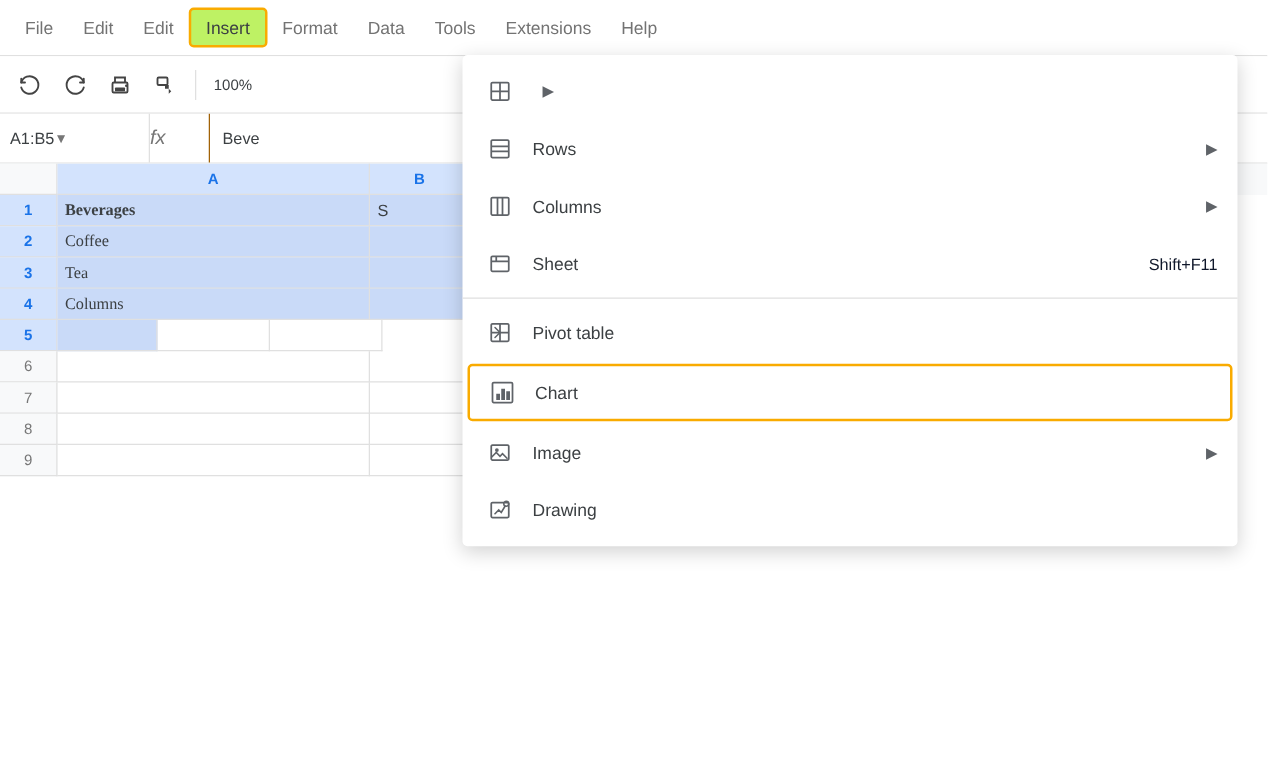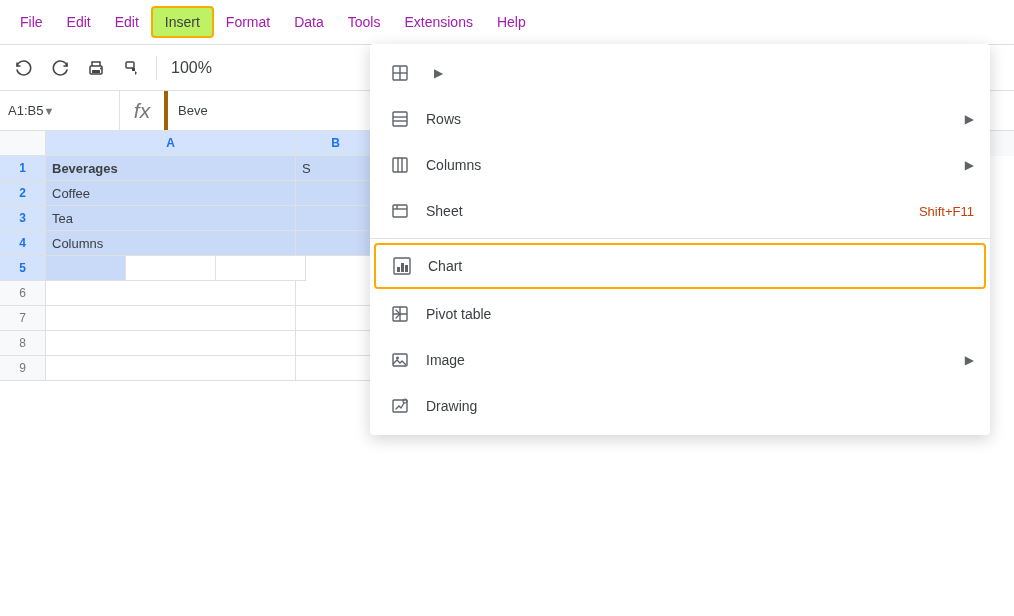--- a/index.html
+++ b/index.html
@@ -10,21 +10,21 @@
       display: flex;
       align-items: center;
       height: 45px;
       border-bottom: 1px solid #e0e0e0;
       padding: 0 8px;
       background: #fff;
     }
     .menubar-item {
       padding: 6px 12px;
       cursor: pointer;
-      color: #a21caf;
+      color: #737373;
       font-size: 14px;
       border-radius: 4px;
     }
     .menubar-item.active {
       background: #bef264;
       border: 2px solid #f9ab00;
       border-radius: 4px;
       color: #3c4043;
       font-weight: 500;
     }
@@ -41,21 +41,21 @@
     }
     .toolbar-btn {
       width: 32px; height: 32px;
       display: flex; align-items: center; justify-content: center;
       cursor: pointer;
       border-radius: 4px;
       color: #444;
       font-size: 16px;
     }
     .toolbar-zoom {
-      font-size: 16px;
+      font-size: 12px;
       color: #3c4043;
       padding: 0 6px;
       cursor: pointer;
       border-radius: 4px;
     }
     .toolbar-sep { width: 1px; height: 24px; background: #e0e0e0; margin: 0 4px; }
 
     
     .formula-bar {
       display: flex;
@@ -73,25 +73,25 @@
       padding: 0 8px;
       border-right: 1px solid #e0e0e0;
       font-size: 13px;
       color: #3c4043;
       height: 100%;
       gap: 0;
     }
     .cell-ref-chevron { color: #777; font-size: 11px; }
     .fx-icon {
       width: 48px;
-      display: flex; align-items: center; justify-content: center;
+      display: flex; align-items: center; justify-content: flex-start;
       color: #777;
-      font-size: 21px;
+      font-size: 16px;
       font-style: italic;
-      border-right: 4px solid #a16207;
+      border-right: 1px solid #a16207;
       height: 100%;
     }
     .formula-content {
       flex: 1;
       padding: 0 10px;
       font-size: 13px;
       color: #3c4043;
     }
 
     
@@ -144,21 +144,21 @@
     .row-num.selected { background: #d3e3fd; color: #1a73e8; font-weight: 600; }
     .cell {
       border-right: 1px solid #e0e0e0;
       border-bottom: 1px solid #e0e0e0;
       font-size: 13px;
       padding: 0 6px;
       display: flex; align-items: center;
       color: #3c4043;
       overflow: hidden;
     }
-    .cell.col-a { width: 250px; min-width: 250px; }
+    .cell.col-a { width: 250px; min-width: 250px; font-family: Liberation Serif, serif; }
     .cell.col-b { width: 80px; min-width: 80px; }
     .cell.col-rest { width: 90px; }
     .cell.selected-range { background: #c9daf8; }
     .cell.header-cell { font-weight: 700; background: #c9daf8; }
     .dropdown-menu {
       position: absolute;
       top: 44px;
       left: 370px;
       width: 620px;
       background: #fff;
@@ -187,21 +187,21 @@
     .menu-icon {
       width: 28px;
       display: flex; align-items: center; justify-content: center;
       margin-right: 12px;
       color: #5f6368;
       font-size: 16px;
       flex-shrink: 0;
     }
     .menu-label { flex: 1; }
     .menu-shortcut {
-      color: #c2410c;
+      color: #0f172a;
       font-size: 13px;
       margin-left: 20px;
     }
     .menu-arrow {
       color: #5f6368;
       font-size: 12px;
       margin-left: 8px;
     }
     .menu-divider {
       height: 1px;
@@ -394,46 +394,46 @@
           <path d="M2 7h14" stroke="#5f6368" stroke-width="1.4"></path>
           <path d="M6 3v4" stroke="#5f6368" stroke-width="1.4"></path>
         </svg>
     </span>
     <span class="menu-label">Sheet</span>
     <span class="menu-shortcut">Shift+F11</span>
   </div>
 
   <div class="menu-divider"></div>
 
+  <div class="menu-item">
+    <span class="menu-icon">
+      <svg width="18" height="18" viewBox="0 0 18 18" fill="none">
+          <rect x="2" y="2" width="14" height="14" rx="1" stroke="#5f6368" stroke-width="1.4" fill="none"></rect>
+          <path d="M9 2v14M2 9h14" stroke="#5f6368" stroke-width="1.4"></path>
+          <path d="M5 5l4 4-4 4" stroke="#5f6368" stroke-width="1.2" stroke-linecap="round"></path>
+        </svg>
+    </span>
+    <span class="menu-label">Pivot table</span>
+  </div>
+
   <div class="menu-item highlighted">
     <span class="menu-icon">
       <svg width="20" height="20" viewBox="0 0 20 20" fill="none">
           <rect x="2" y="2" width="16" height="16" rx="1" stroke="#5f6368" stroke-width="1.4" fill="none"></rect>
           <rect x="5" y="11" width="3" height="5" fill="#5f6368"></rect>
           <rect x="9" y="7" width="3" height="9" fill="#5f6368"></rect>
           <rect x="13" y="9" width="3" height="7" fill="#5f6368"></rect>
         </svg>
     </span>
     <span class="menu-label">Chart</span>
   </div>
 
   <div class="menu-item">
     <span class="menu-icon">
       <svg width="18" height="18" viewBox="0 0 18 18" fill="none">
-          <rect x="2" y="2" width="14" height="14" rx="1" stroke="#5f6368" stroke-width="1.4" fill="none"></rect>
-          <path d="M9 2v14M2 9h14" stroke="#5f6368" stroke-width="1.4"></path>
-          <path d="M5 5l4 4-4 4" stroke="#5f6368" stroke-width="1.2" stroke-linecap="round"></path>
-        </svg>
-    </span>
-    <span class="menu-label">Pivot table</span>
-  </div>
-
-  <div class="menu-item">
-    <span class="menu-icon">
-      <svg width="18" height="18" viewBox="0 0 18 18" fill="none">
           <rect x="2" y="3" width="14" height="12" rx="1" stroke="#5f6368" stroke-width="1.4" fill="none"></rect>
           <circle cx="6.5" cy="7" r="1.5" fill="#5f6368"></circle>
           <path d="M2 13l4-4 3 3 2-2 4 4" stroke="#5f6368" stroke-width="1.3" fill="none"></path>
         </svg>
     </span>
     <span class="menu-label">Image</span>
     <span class="menu-arrow">▶</span>
   </div>
 
   <div class="menu-item">

